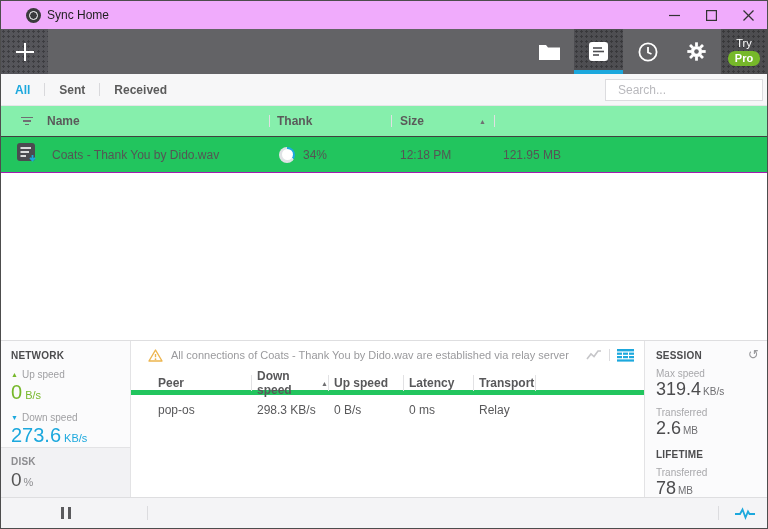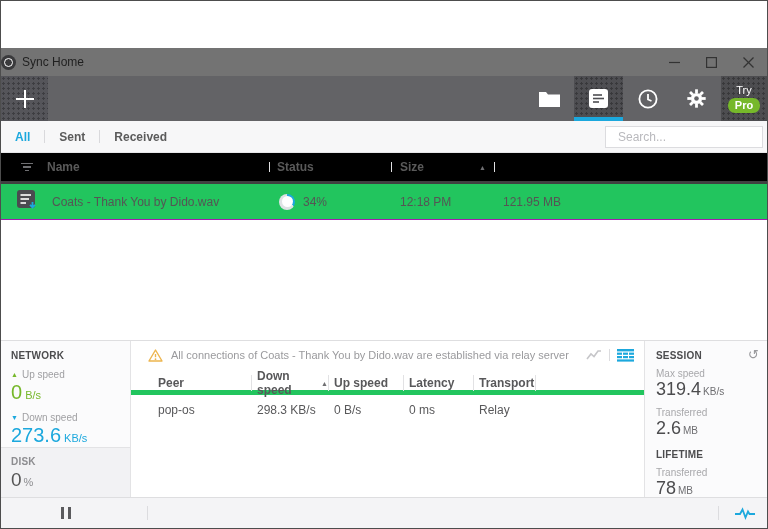--- a/index.html
+++ b/index.html
@@ -5,21 +5,21 @@
   * { margin:0; padding:0; box-sizing:border-box; }
   html,body { width:768px; height:529px; overflow:hidden; }
   body {
     font-family:"Liberation Sans","DejaVu Sans",sans-serif;
     background:#fff; color:#555; font-size:12px;
     display:flex; flex-direction:column;
     border:1px solid #4d4d4d;
   }
 
   
-  .titlebar { height:28px; flex:0 0 28px; background:#737373; display:flex; align-items:center; padding-left:0;margin-top:47px; }
+  .titlebar { height:28px; flex:0 0 28px; background:#f0abfc; display:flex; align-items:center; padding-left:25px; }
   .app-logo { width:15px; height:15px; border-radius:50%; background:#3a3a3c; position:relative; flex:0 0 15px; }
   .app-logo::before { content:''; position:absolute; inset:3px; border-radius:50%; border:1.5px solid #fff; }
   .app-logo::after { content:''; position:absolute; inset:6px; border-radius:50%; background:#fff0; border:1.5px solid #3a3a3c; }
   .titlebar-text { margin-left:6px; font-size:12px; color:#1f1f1f; }
   .win-controls { margin-left:auto; display:flex; align-items:center; }
   .win-btn { width:37px; height:28px; display:flex; align-items:center; justify-content:center; cursor:default; }
   .win-btn svg { stroke:#333; stroke-width:1.2; fill:none; }
 
   
   .toolbar { height:45px; flex:0 0 45px; background:#636366; display:flex; }
@@ -37,21 +37,21 @@
   .tabbar { height:32px; flex:0 0 32px; background:#f7f7f8; border-bottom:1px solid #e6e6e8; display:flex; align-items:center; }
   .tab { padding:0 14px; font-size:12px; font-weight:bold; color:#5b5b5b; cursor:pointer; }
   .tab:first-child { padding-left:14px; }
   .tab.active { color:#1ca8dd; }
   .tab-sep { width:1px; height:13px; background:#d9d9dc; }
   .search-wrap { margin-left:auto; margin-right:4px; width:158px; height:22px; background:#fff; border:1px solid #dcdcdf; display:flex; align-items:center; padding:0 6px; }
   .search-wrap input { border:none; outline:none; flex:1; font-size:12px; color:#555; margin-left:6px; background:transparent; font-family:inherit; }
   .search-wrap input::placeholder { color:#b9b9bd; }
 
   
-  .files-header { height:31px; flex:0 0 31px; background:#000000; border-bottom:3px solid #404040; display:grid; grid-template-columns:268px 122px 103px 97px 1fr; align-items:center; font-weight:bold; color:#5a5a5a; }
+  .files-header { height:31px; flex:0 0 31px; background:#86efac; border-bottom:1px solid #404040; display:grid; grid-template-columns:268px 122px 103px 97px 1fr; align-items:center; font-weight:bold; color:#5a5a5a; }
   .fh-cell { position:relative; height:100%; display:flex; align-items:center; }
   .fh-cell.sepline::before { content:''; position:absolute; left:0; top:9px; bottom:9px; width:1px; background:#e0e0e2; }
   .filter-icon { margin-left:20px; margin-right:14px; display:inline-flex; flex-direction:column; gap:2px; align-items:center; cursor:pointer; }
   .filter-icon i { display:block; height:1.5px; background:#6f6f72; }
   .filter-icon i:nth-child(1){width:12px;} .filter-icon i:nth-child(2){width:8px;} .filter-icon i:nth-child(3){width:4px;}
   .pad8 { padding-left:8px; } .pad9 { padding-left:9px; }
   .sort-arrow { font-size:7px; color:#6f6f72; margin-left:auto; margin-right:8px; }
   .sort-arrow.inline { margin:0 0 0 8px; }
 
   .file-row { height:36px; flex:0 0 36px; background:#22c55e; border-bottom:1px solid #a21caf; display:grid; grid-template-columns:268px 122px 103px 97px 1fr; align-items:center; cursor:pointer; }
@@ -203,21 +203,21 @@
 <div class="files-header">
   <div class="fh-cell">
     <span class="filter-icon">
         <i></i>
         <i></i>
         <i></i>
       </span>
     <span>Name</span>
   </div>
   <div class="fh-cell sepline pad8">
-    <span>Status</span>
+    <span>Thank</span>
   </div>
   <div class="fh-cell sepline pad9">
     <span>Size</span>
     <span class="sort-arrow">▲</span>
   </div>
   <div class="fh-cell sepline"></div>
 </div>
 
 <div class="file-row">
   <div class="fh-cell">

